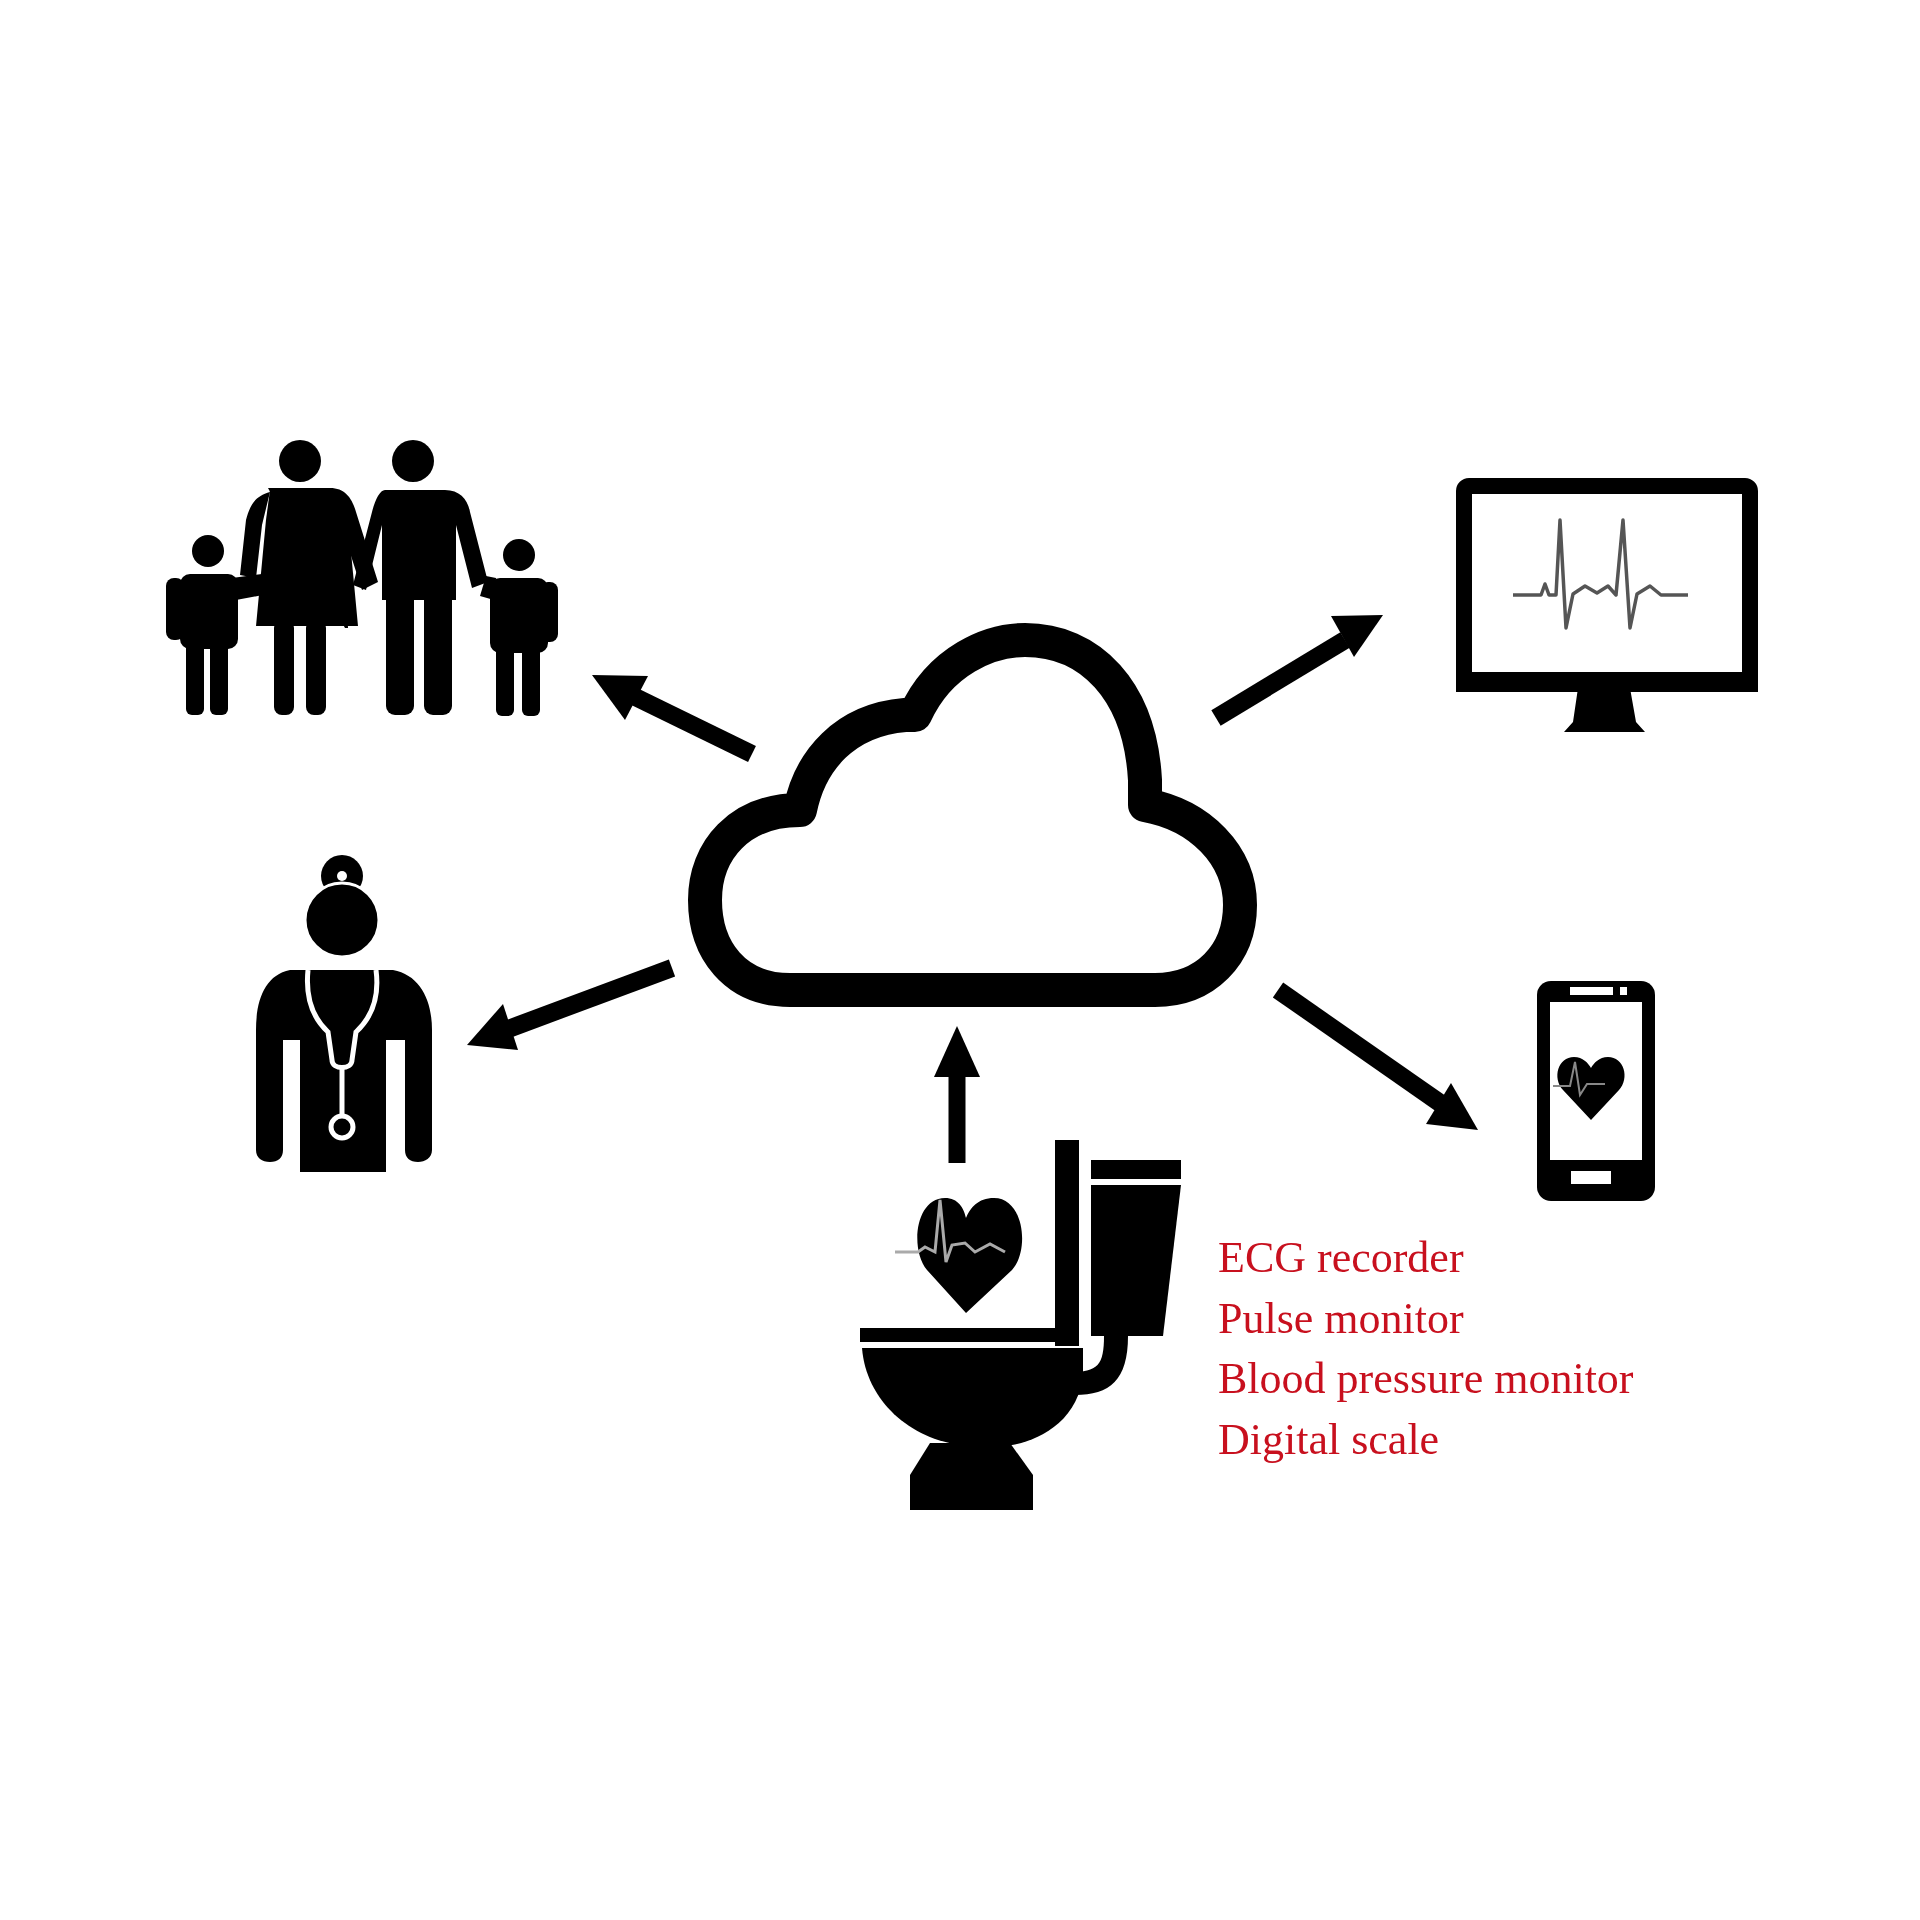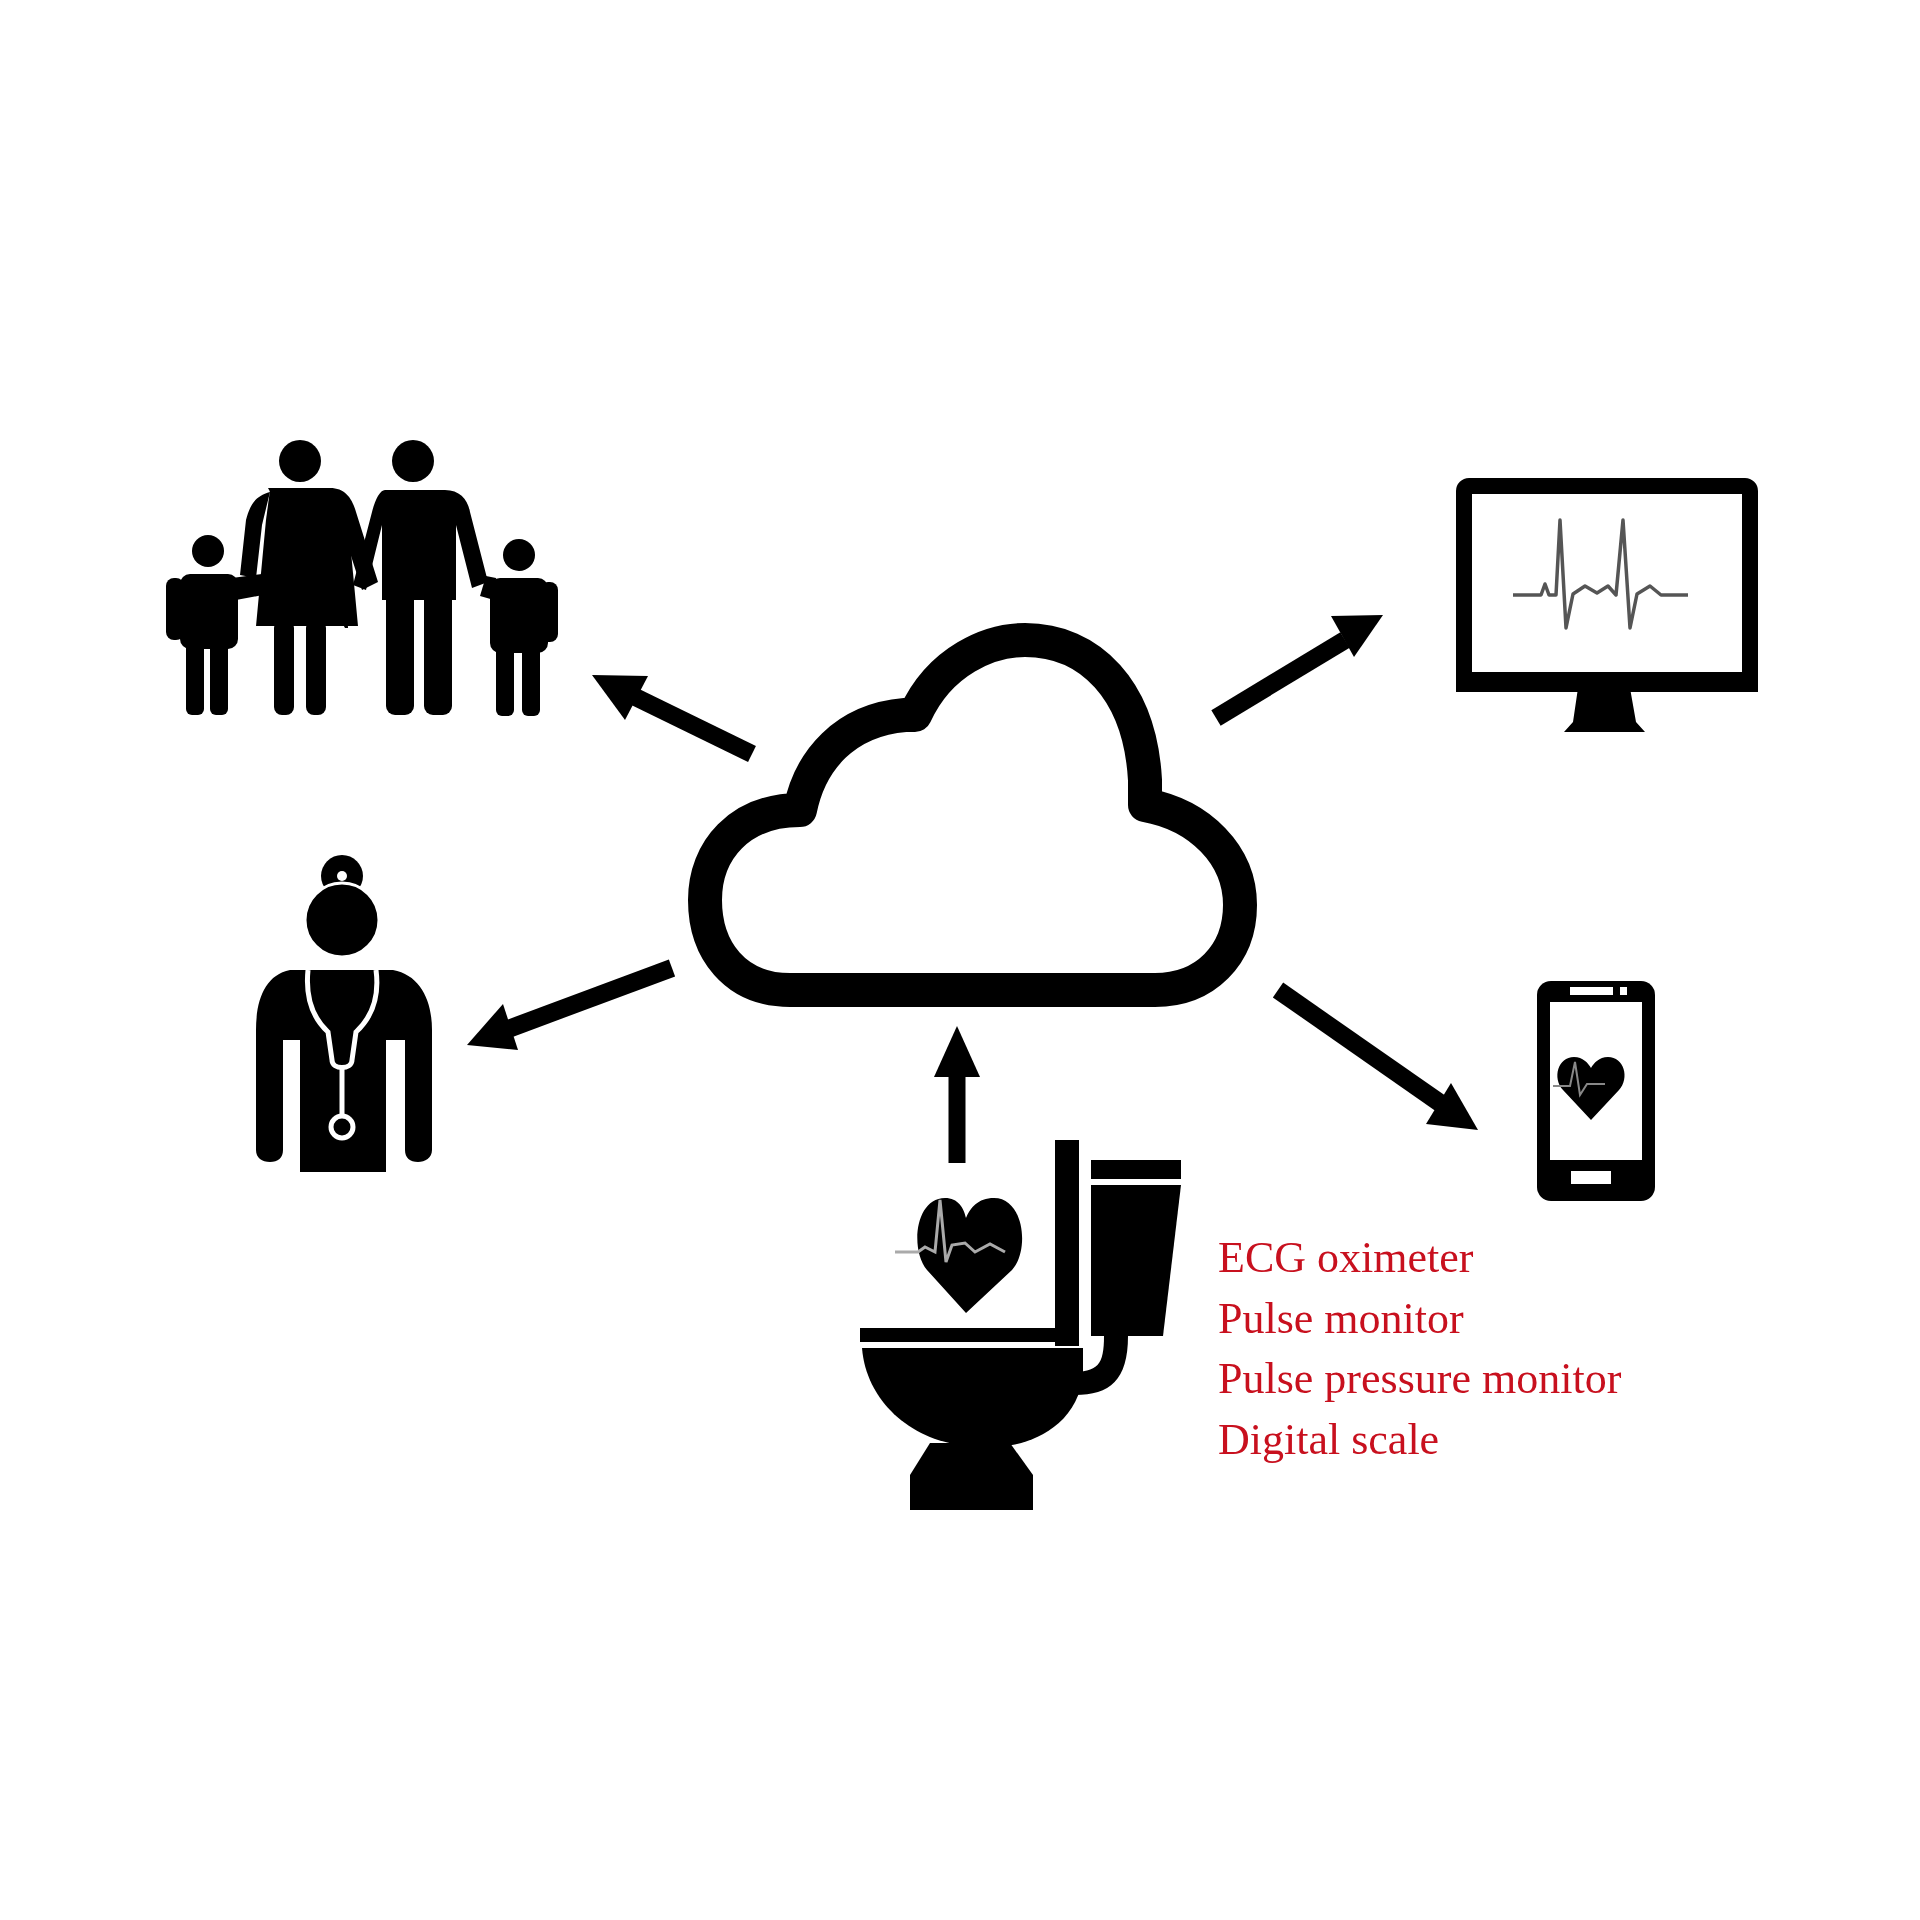--- a/index.html
+++ b/index.html
@@ -145,18 +145,18 @@
 
       <path d="M 1104 1336 L 1128 1336 C 1128 1380 1110 1395 1075 1395 L 1070 1372 C 1098 1372 1104 1365 1104 1336 Z"></path>
 
       <path d="M 862 1348 L 1083 1348 L 1083 1372 C 1080 1420 1040 1440 1012 1445 L 963 1445 C 910 1440 866 1400 862 1348 Z"></path>
 
       <path d="M 930 1443 L 1010 1443 L 1033 1475 L 1033 1510 L 910 1510 L 910 1475 Z"></path>
     </g>
   </svg>
 
   <ul class="device-list">
-    <li>ECG oximeter</li>
+    <li>ECG recorder</li>
     <li>Pulse monitor</li>
-    <li>Pulse pressure monitor</li>
+    <li>Blood pressure monitor</li>
     <li>Digital scale</li>
   </ul>
 </div>
 
 </body></html>

